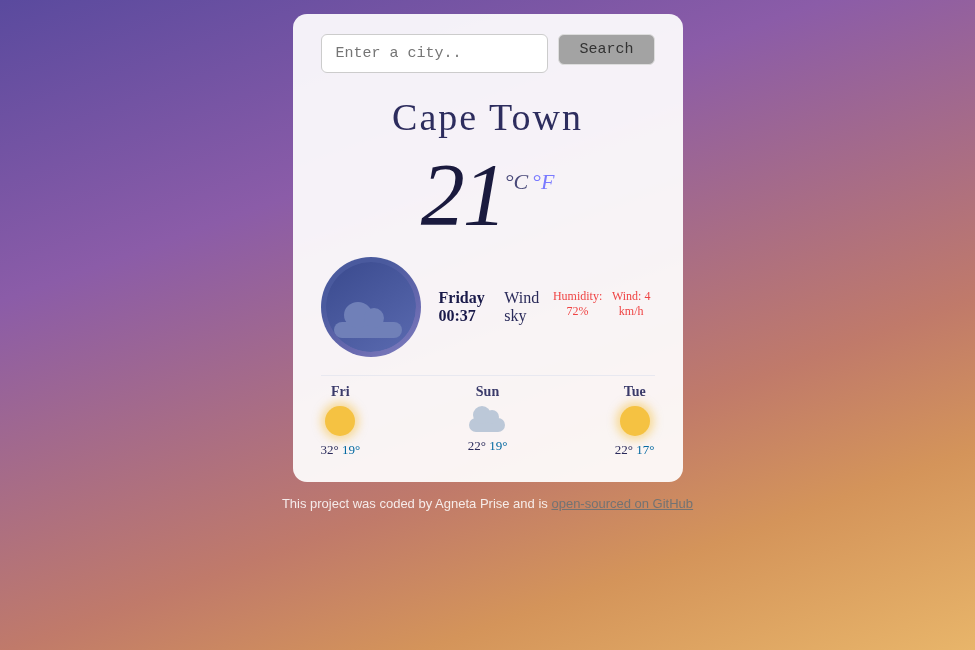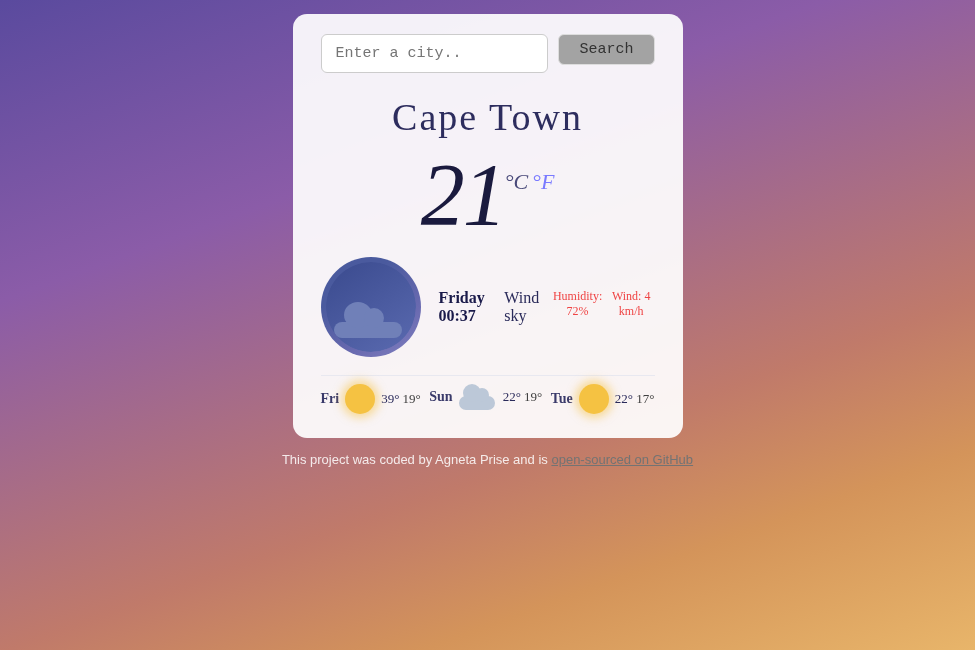--- a/index.html
+++ b/index.html
@@ -154,38 +154,39 @@
       display: flex;
       width: 100%;
       justify-content: space-between;
       align-items: flex-start;
       padding-top: 8px;
       border-top: 1px solid #e8e8f0;
     }
 
     .forecast-day {
       display: flex;
+      flex-direction: column;
       align-items: center;
       gap: 6px;
     }
 
     .forecast-day-label {
       font-size: 14px;
       color: #3a3a6a;
       font-weight: bold;
     }
 
     .forecast-temps {
       font-size: 13px;
       color: #3a3a6a;
       text-align: center;
     }
 
     .forecast-temps .high { color: #2a2a5a; }
-    .forecast-temps .low { color: #404040; }
+    .forecast-temps .low { color: #0369a1; }
 
     .footer-text {
       margin-top: 14px;
       font-size: 13px;
       color: rgba(255,255,255,0.85);
       font-family: Arial, sans-serif;
     }
 
     .footer-link {
       color: #737373;
@@ -242,21 +243,21 @@
       </div>
     </div>
   </div>
 
   <div class="forecast-row" id="forecast-container">
   <div class="forecast-day">
         <div class="forecast-day-label">Fri</div>
         <div>
           <div style="width: 30px; height: 30px; background: rgb(245, 194, 66); border-radius: 50%; box-shadow: rgba(245, 194, 66, 0.5) 0px 0px 8px 4px;"></div>
         </div>
-        <div class="forecast-temps"><span class="high">39°</span> <span class="low">19°</span></div>
+        <div class="forecast-temps"><span class="high">32°</span> <span class="low">19°</span></div>
       </div>
       <div class="forecast-day">
         <div class="forecast-day-label">Sun</div>
         <div>
           <div style="position: relative; width: 38px; height: 26px;">
             <div style="position: absolute; bottom: 0px; left: 0px; width: 36px; height: 14px; background: rgb(188, 200, 216); border-radius: 10px;"></div>
             <div style="position: absolute; bottom: 8px; left: 4px; width: 18px; height: 18px; background: rgb(188, 200, 216); border-radius: 50%;"></div>
             <div style="position: absolute; bottom: 8px; left: 16px; width: 14px; height: 14px; background: rgb(188, 200, 216); border-radius: 50%;"></div>
           </div>
         </div>

